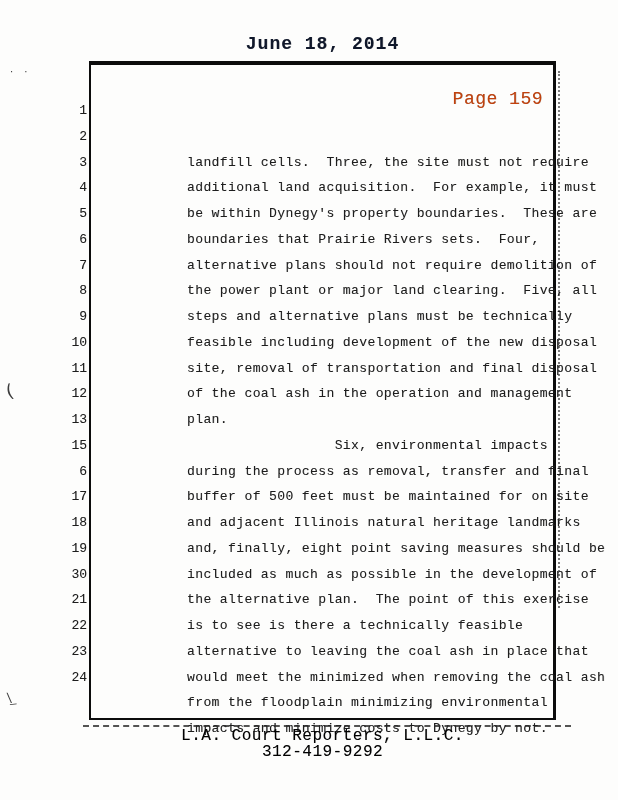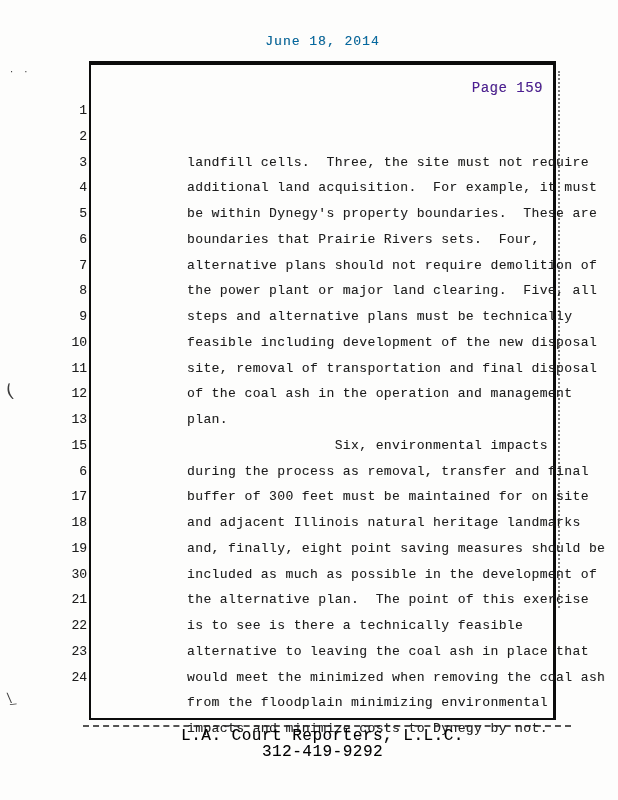--- a/index.html
+++ b/index.html
@@ -11,24 +11,25 @@
   }
   .sheet {
     position: relative;
     width: 618px; height: 800px;
     background: #fdfdfc;
   }
   .date {
     position: absolute;
     top: 34px; left: 89px; width: 467px;
     text-align: center;
-    font-size: 13px;
+    font-size: 18px;
     letter-spacing: 1px;
-    color: #0369a1;
+    color: #0f172a;
     text-shadow: 0.3px 0.3px 0 rgba(40,40,40,0.35);
+    font-weight: bold;
   }
   .box {
     position: absolute;
     left: 89px; top: 61px;
     width: 467px; height: 659px;
     box-sizing: border-box;
     border: 2px solid #0c0c0c;
     border-top-width: 4px;
     border-right-width: 3px;
     background: transparent;
@@ -44,23 +45,23 @@
   
   .box::before {
     content: "";
     position: absolute;
     right: -7px; top: 6px; bottom: 110px;
     border-right: 2px dotted #3a3a3a;
     opacity: 0.65;
   }
   .pageno {
     position: absolute;
-    top: 15px; right: 10px;
-    font-size: 14px;
-    color: #4c1d95;
+    top: 24px; right: 10px;
+    font-size: 18px;
+    color: #c2410c;
     letter-spacing: 0.5px;
     text-shadow: 0.3px 0.3px 0 rgba(40,40,40,0.35);
   }
   .lines {
     position: absolute;
     top: 33px; left: 14px; right: 4px;
   }
   .row {
     position: relative;
     height: 25.75px;
@@ -173,21 +174,21 @@
         </div>
 
         <div class="row">
           <span class="ln">13</span>
           <span class="tx">during the process as removal, transfer and final</span>
         </div>
 
 
         <div class="row">
           <span class="ln">15</span>
-          <span class="tx">buffer of 300 feet must be maintained for on site</span>
+          <span class="tx">buffer of 500 feet must be maintained for on site</span>
         </div>
 
         <div class="row">
           <span class="ln">6</span>
           <span class="tx">and adjacent Illinois natural heritage landmarks</span>
         </div>
 
         <div class="row">
           <span class="ln">17</span>
           <span class="tx">and, finally, eight point saving measures should be</span>

